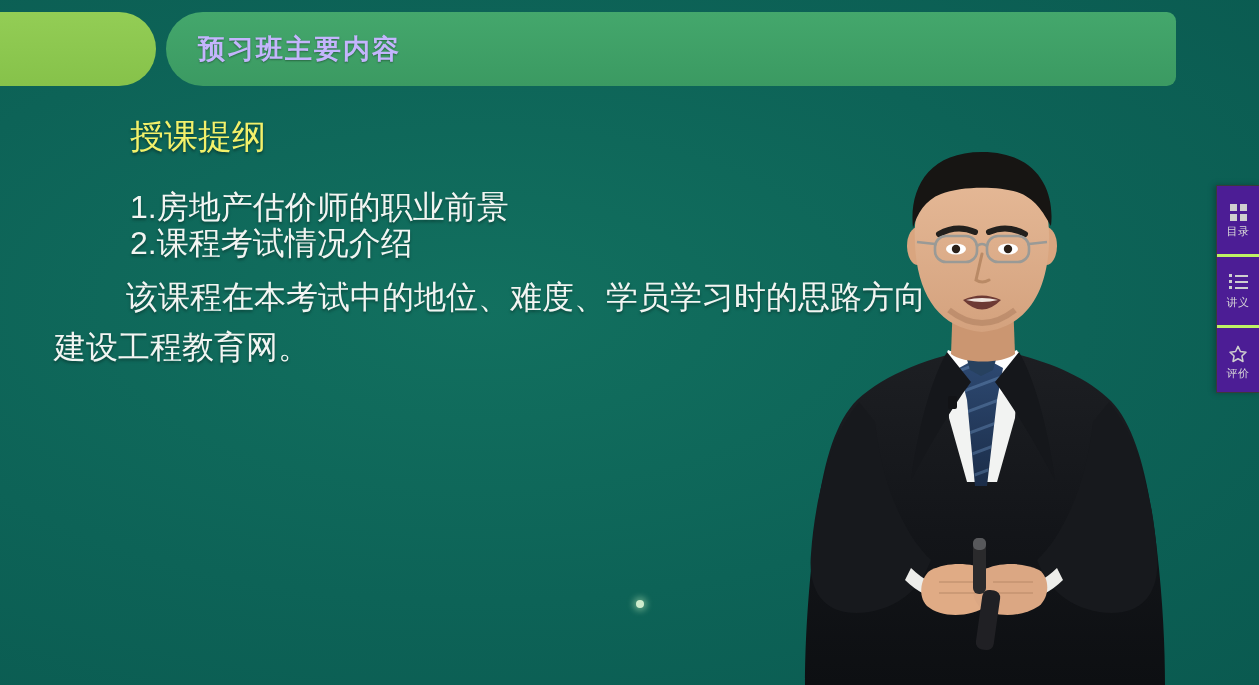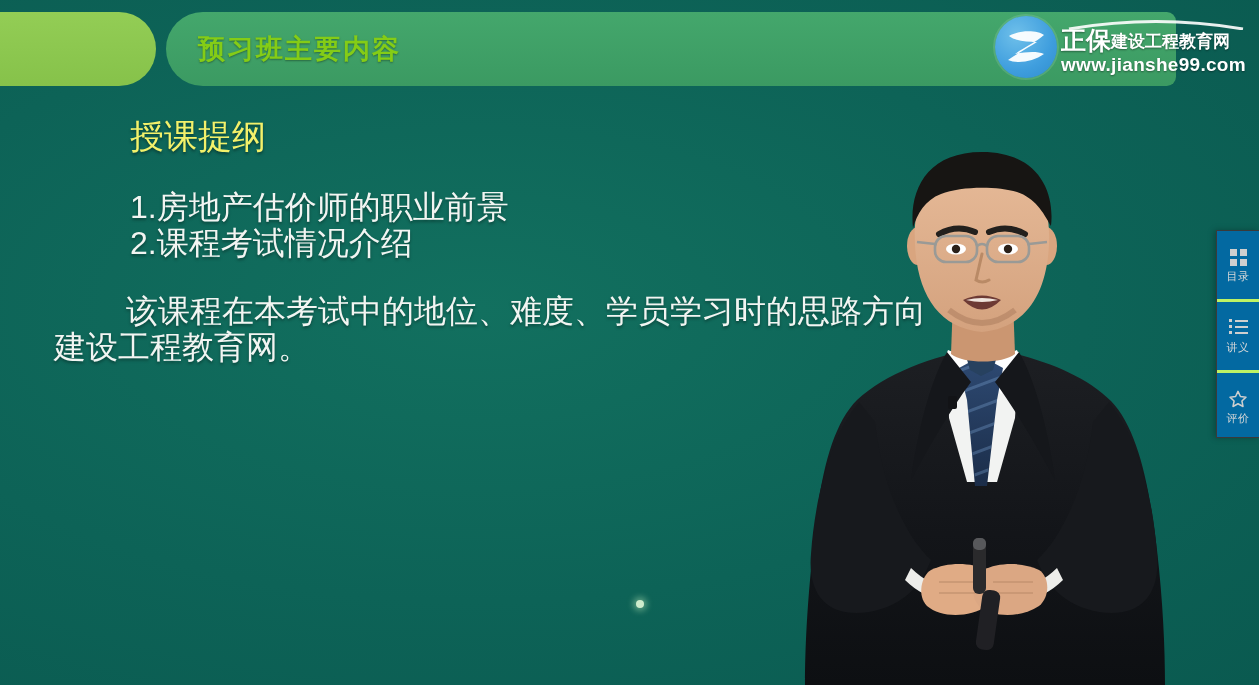--- a/index.html
+++ b/index.html
@@ -24,21 +24,21 @@
     background:linear-gradient(180deg,#93cd55 0%,#86c24a 100%);
     border-radius:40px;
   }
   .pill-title{
     position:absolute;left:166px;top:12px;width:1010px;height:74px;
     background:linear-gradient(180deg,#44a76c 0%,#3b9a62 100%);
     border-radius:40px 10px 10px 40px;
   }
   .header-title{
     position:absolute;left:198px;top:31px;
-    font-size:27px;font-weight:bold;color:#84cc16;letter-spacing:2px;
+    font-size:27px;font-weight:bold;color:#c4b5fd;letter-spacing:2px;
     text-shadow:0 1px 2px rgba(0,0,0,.35);
     white-space:nowrap;
   }
 
   
   .brand{position:absolute;right:6px;top:12px;width:258px;height:72px;}
   .brand-circle{
     position:absolute;left:0;top:4px;width:62px;height:62px;border-radius:50%;
     background:radial-gradient(circle at 35% 30%, #6fc0ea 0%, #3f9ede 60%, #2f8ccd 100%);
     box-shadow:0 0 0 2px rgba(255,255,255,.12);
@@ -63,36 +63,35 @@
   
   .slide-text{position:absolute;left:0;top:100px;width:1000px;}
   .line{
     color:#f2f5f2;font-size:32px;line-height:50px;white-space:nowrap;
     text-shadow:0 2px 3px rgba(0,0,0,.35);
   }
   .l-title{color:#f3f16a;font-size:34px;position:absolute;left:130px;top:14px;
            text-shadow:0 2px 3px rgba(0,0,0,.4);white-space:nowrap;}
   .l1{position:absolute;left:130px;top:66px;margin-top:16px;}
   .l2{position:absolute;left:130px;top:118px;}
-  .l3{position:absolute;left:126px;top:186px;text-align:right;}
+  .l3{position:absolute;left:126px;top:172px;text-align:right;}
   .l4{position:absolute;left:54px;top:222px;}
 
   
   .laser-dot{
     position:absolute;left:636px;top:600px;width:8px;height:8px;border-radius:50%;
     background:#cfeccd;
     box-shadow:0 0 6px 3px rgba(190,235,185,.45);
   }
 
   
   .side-panel{
     position:absolute;right:0;top:185px;width:42px;height:206px;
-    background:#0369a1;border:1px solid #3a3a3a;border-right:none;
+    background:#4c1d95;border:1px solid #3a3a3a;border-right:none;
     box-shadow:-2px 0 6px rgba(0,0,0,.25);
-    margin-top:45px;
   }
   .side-item{
     position:relative;height:68px;width:100%;
     display:flex;flex-direction:column;align-items:center;justify-content:center;
     color:#d5d5d5;cursor:pointer;
   }
   .side-item + .side-item{border-top:3px solid #bef264;}
   .side-ico{height:20px;display:flex;align-items:center;justify-content:center;margin-bottom:3px;}
   .side-label{font-size:11px;color:#d8d8d8;letter-spacing:.5px;line-height:13px;}
 
@@ -114,33 +113,20 @@
 
 <div id="stage">
 
   <div class="bg-grad"></div>
 
   <div class="header">
     <div class="pill-green"></div>
     <div class="pill-title"></div>
     <div class="header-title">预习班主要内容</div>
 
-    <div class="brand">
-      <div class="brand-circle"></div>
-      <svg class="brand-z" viewBox="0 0 62 62">
-        <path d="M14 20 C26 13, 44 15, 49 19 C41 26, 28 32, 20 38 C30 36, 42 35, 49 38 C38 46, 22 48, 13 44 C22 38, 34 31, 42 26 C32 26, 20 25, 14 20 Z" fill="#ffffff" opacity="0.95"></path>
-      </svg>
-      <svg class="brand-arc" viewBox="0 0 190 16">
-        <path d="M8 15 Q95 0 182 15" stroke="#ffffff" stroke-width="3" fill="none" opacity="0.9"></path>
-      </svg>
-      <div class="brand-name">
-        <span class="big">正保</span><span class="small">建设工程教育网</span>
-      </div>
-      <div class="brand-url">www.jianshe99.com</div>
-    </div>
   </div>
 
   <div class="slide-text">
     <div class="l-title">授课提纲</div>
     <div class="line l1">1.房地产估价师的职业前景</div>
     <div class="line l2">2.课程考试情况介绍</div>
     <div class="line l3">该课程在本考试中的地位、难度、学员学习时的思路方向</div>
     <div class="line l4">建设工程教育网。</div>
   </div>
 

